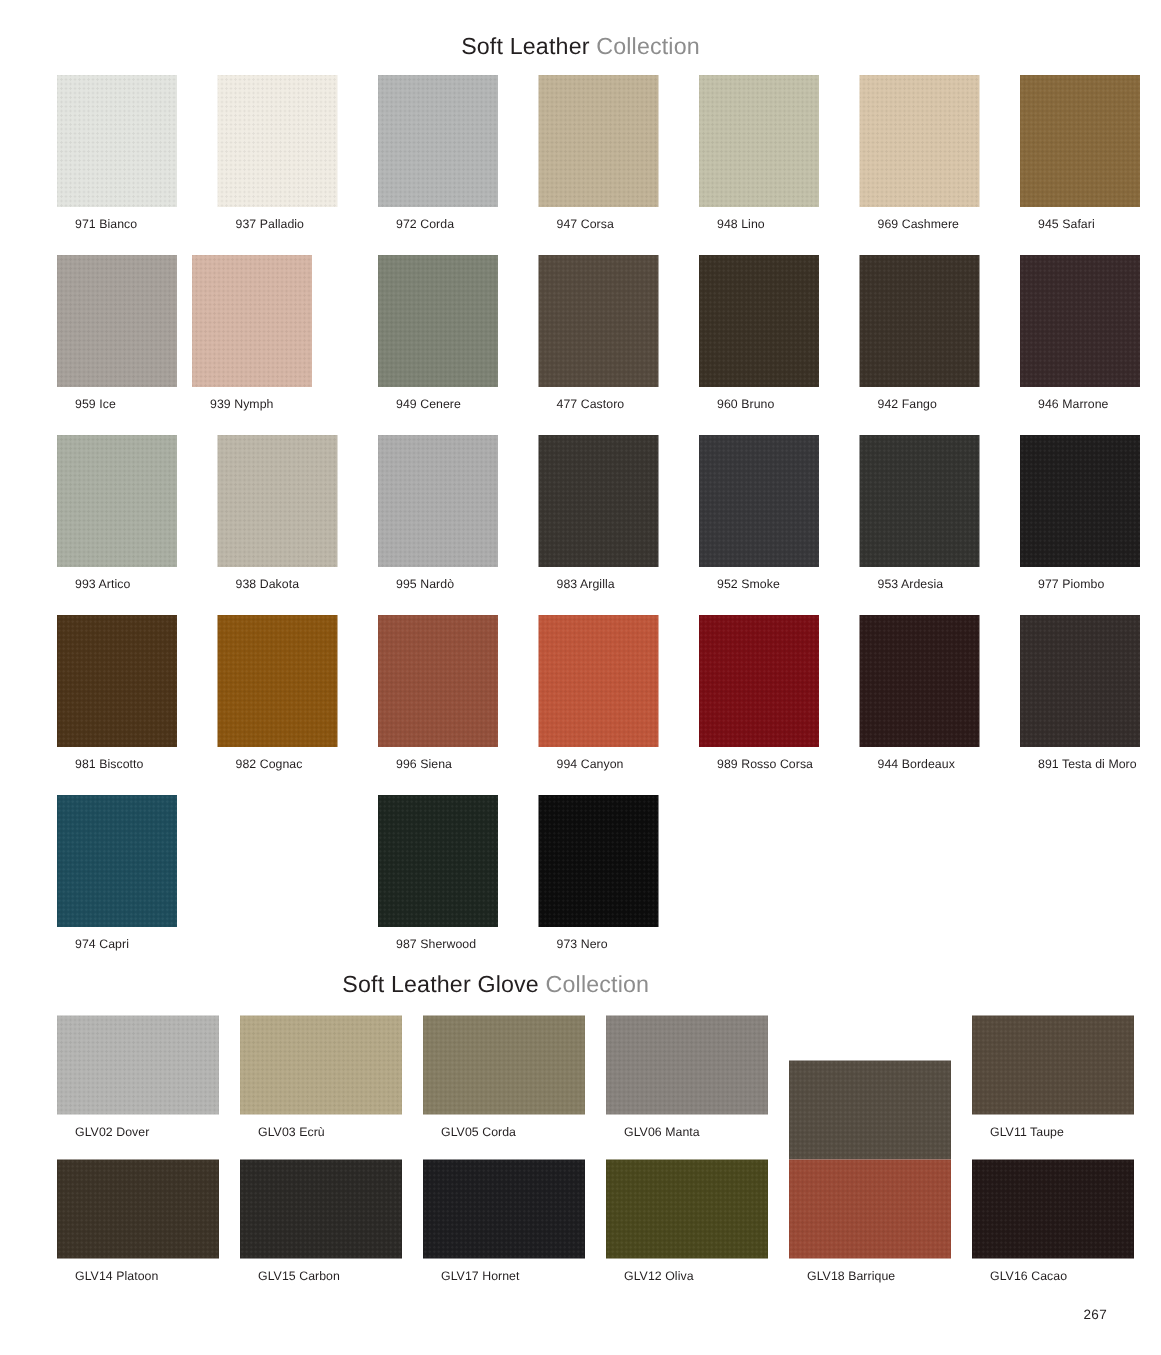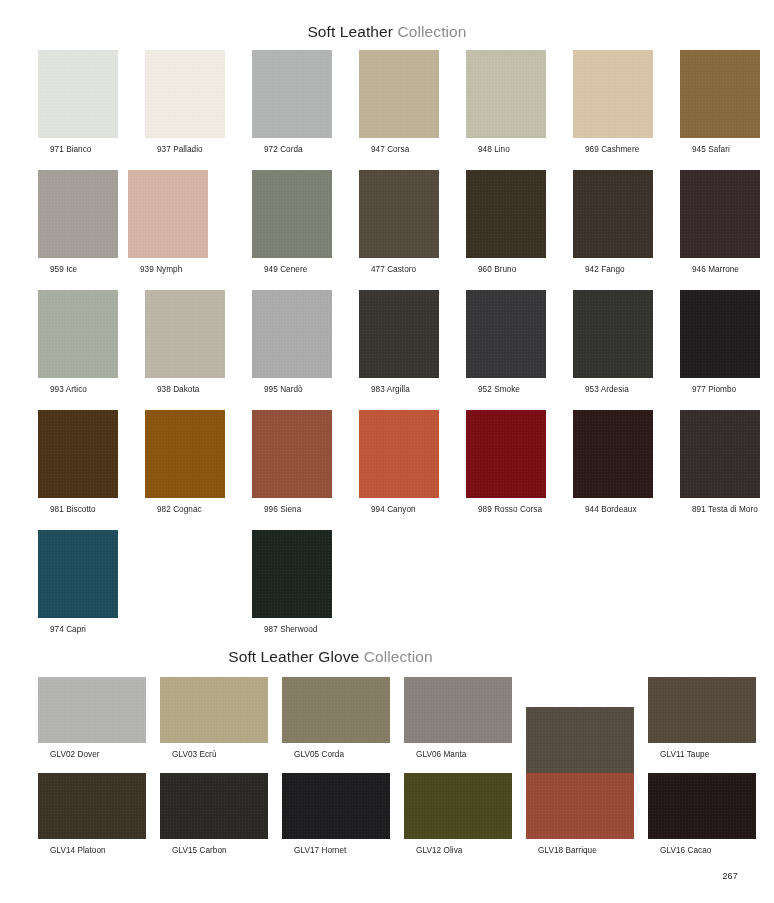--- a/index.html
+++ b/index.html
@@ -243,20 +243,24 @@
       </div>
       <div class="grid-row">
         <div class="swatch-cell" style="left: 0px;">
           <div class="swatch" title="Capri" style="background: rgb(30, 77, 92);"></div>
           <div class="swatch-label"><span class="code">974</span> <span class="name">Capri</span></div>
         </div>
         <div class="swatch-cell" style="left: 214px;">
           <div class="swatch" title="Sherwood" style="background: rgb(29, 38, 32);"></div>
           <div class="swatch-label"><span class="code">987</span> <span class="name">Sherwood</span></div>
         </div>
+        <div class="swatch-cell" style="left: 321px;">
+          <div class="swatch" title="Nero" style="background: rgb(12, 12, 12);"></div>
+          <div class="swatch-label"><span class="code">973</span> <span class="name">Nero</span></div>
+        </div>
       </div>
     </div>
 
   <div class="section-title" id="title-soft-leather-glove">
     <span class="strong">Soft Leather Glove</span>
     <span class="light">Collection</span>
   </div>
 
   <div class="grid" id="grid-soft-leather-glove">
       <div class="grid-row">

